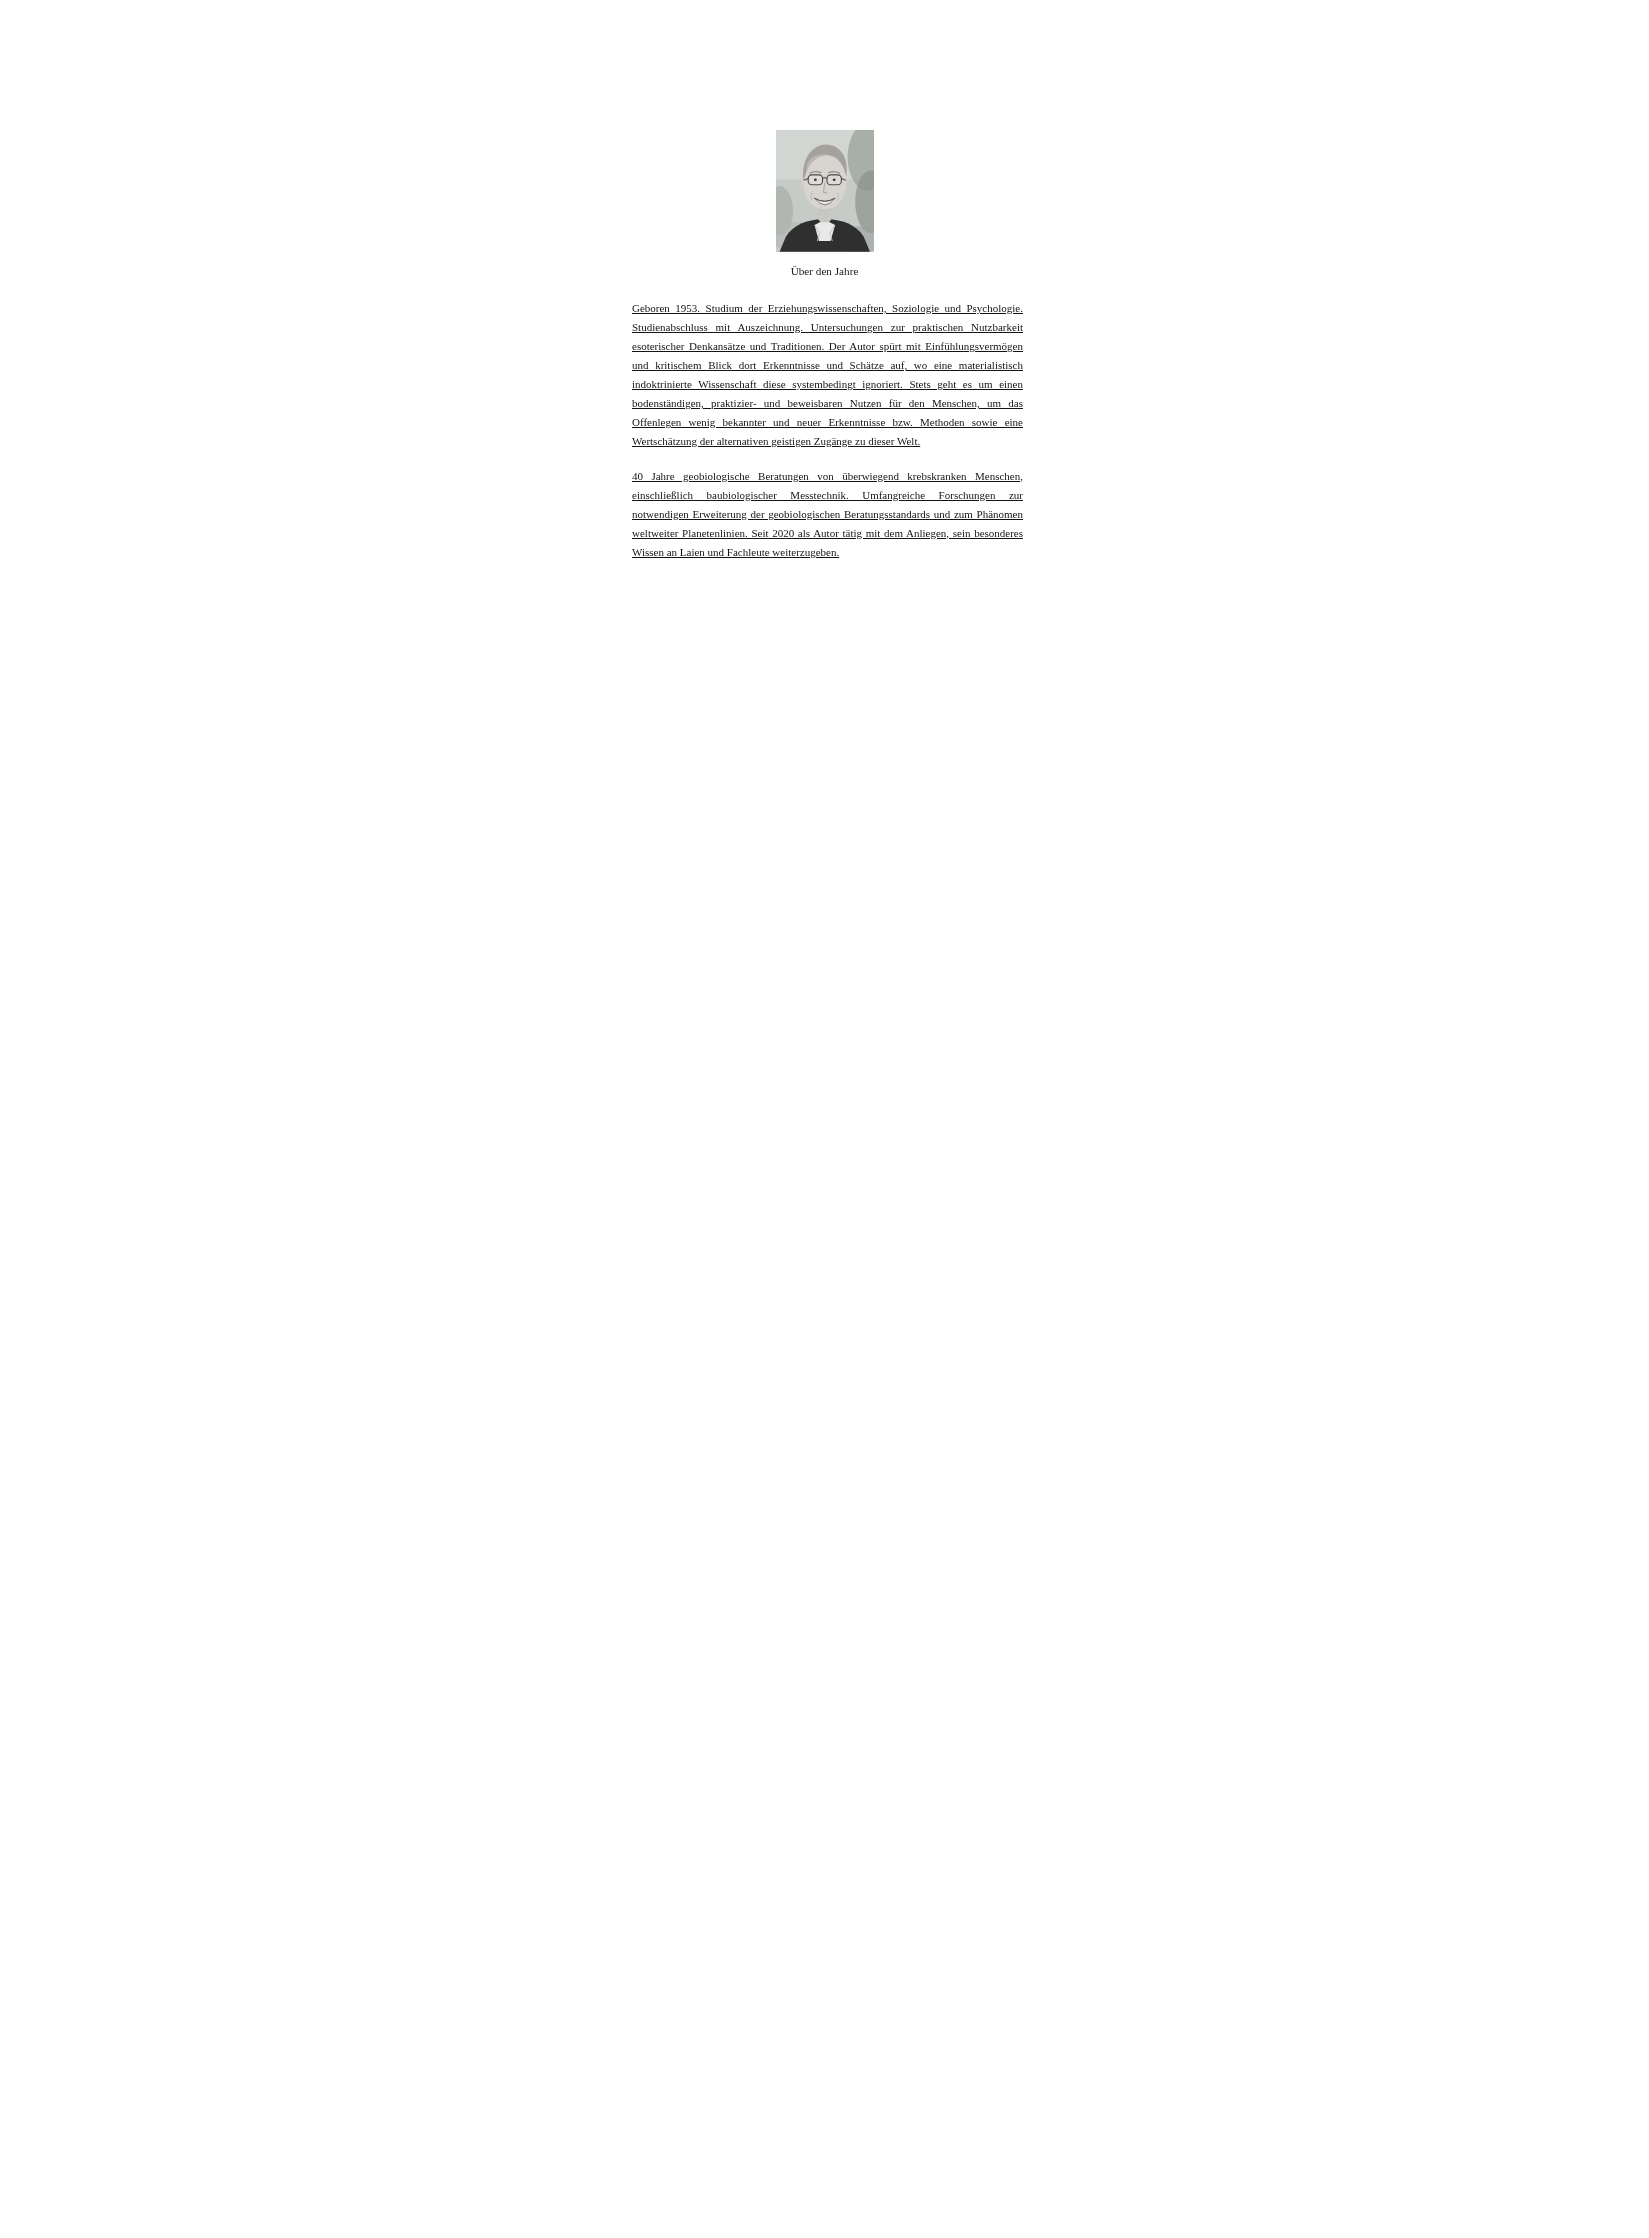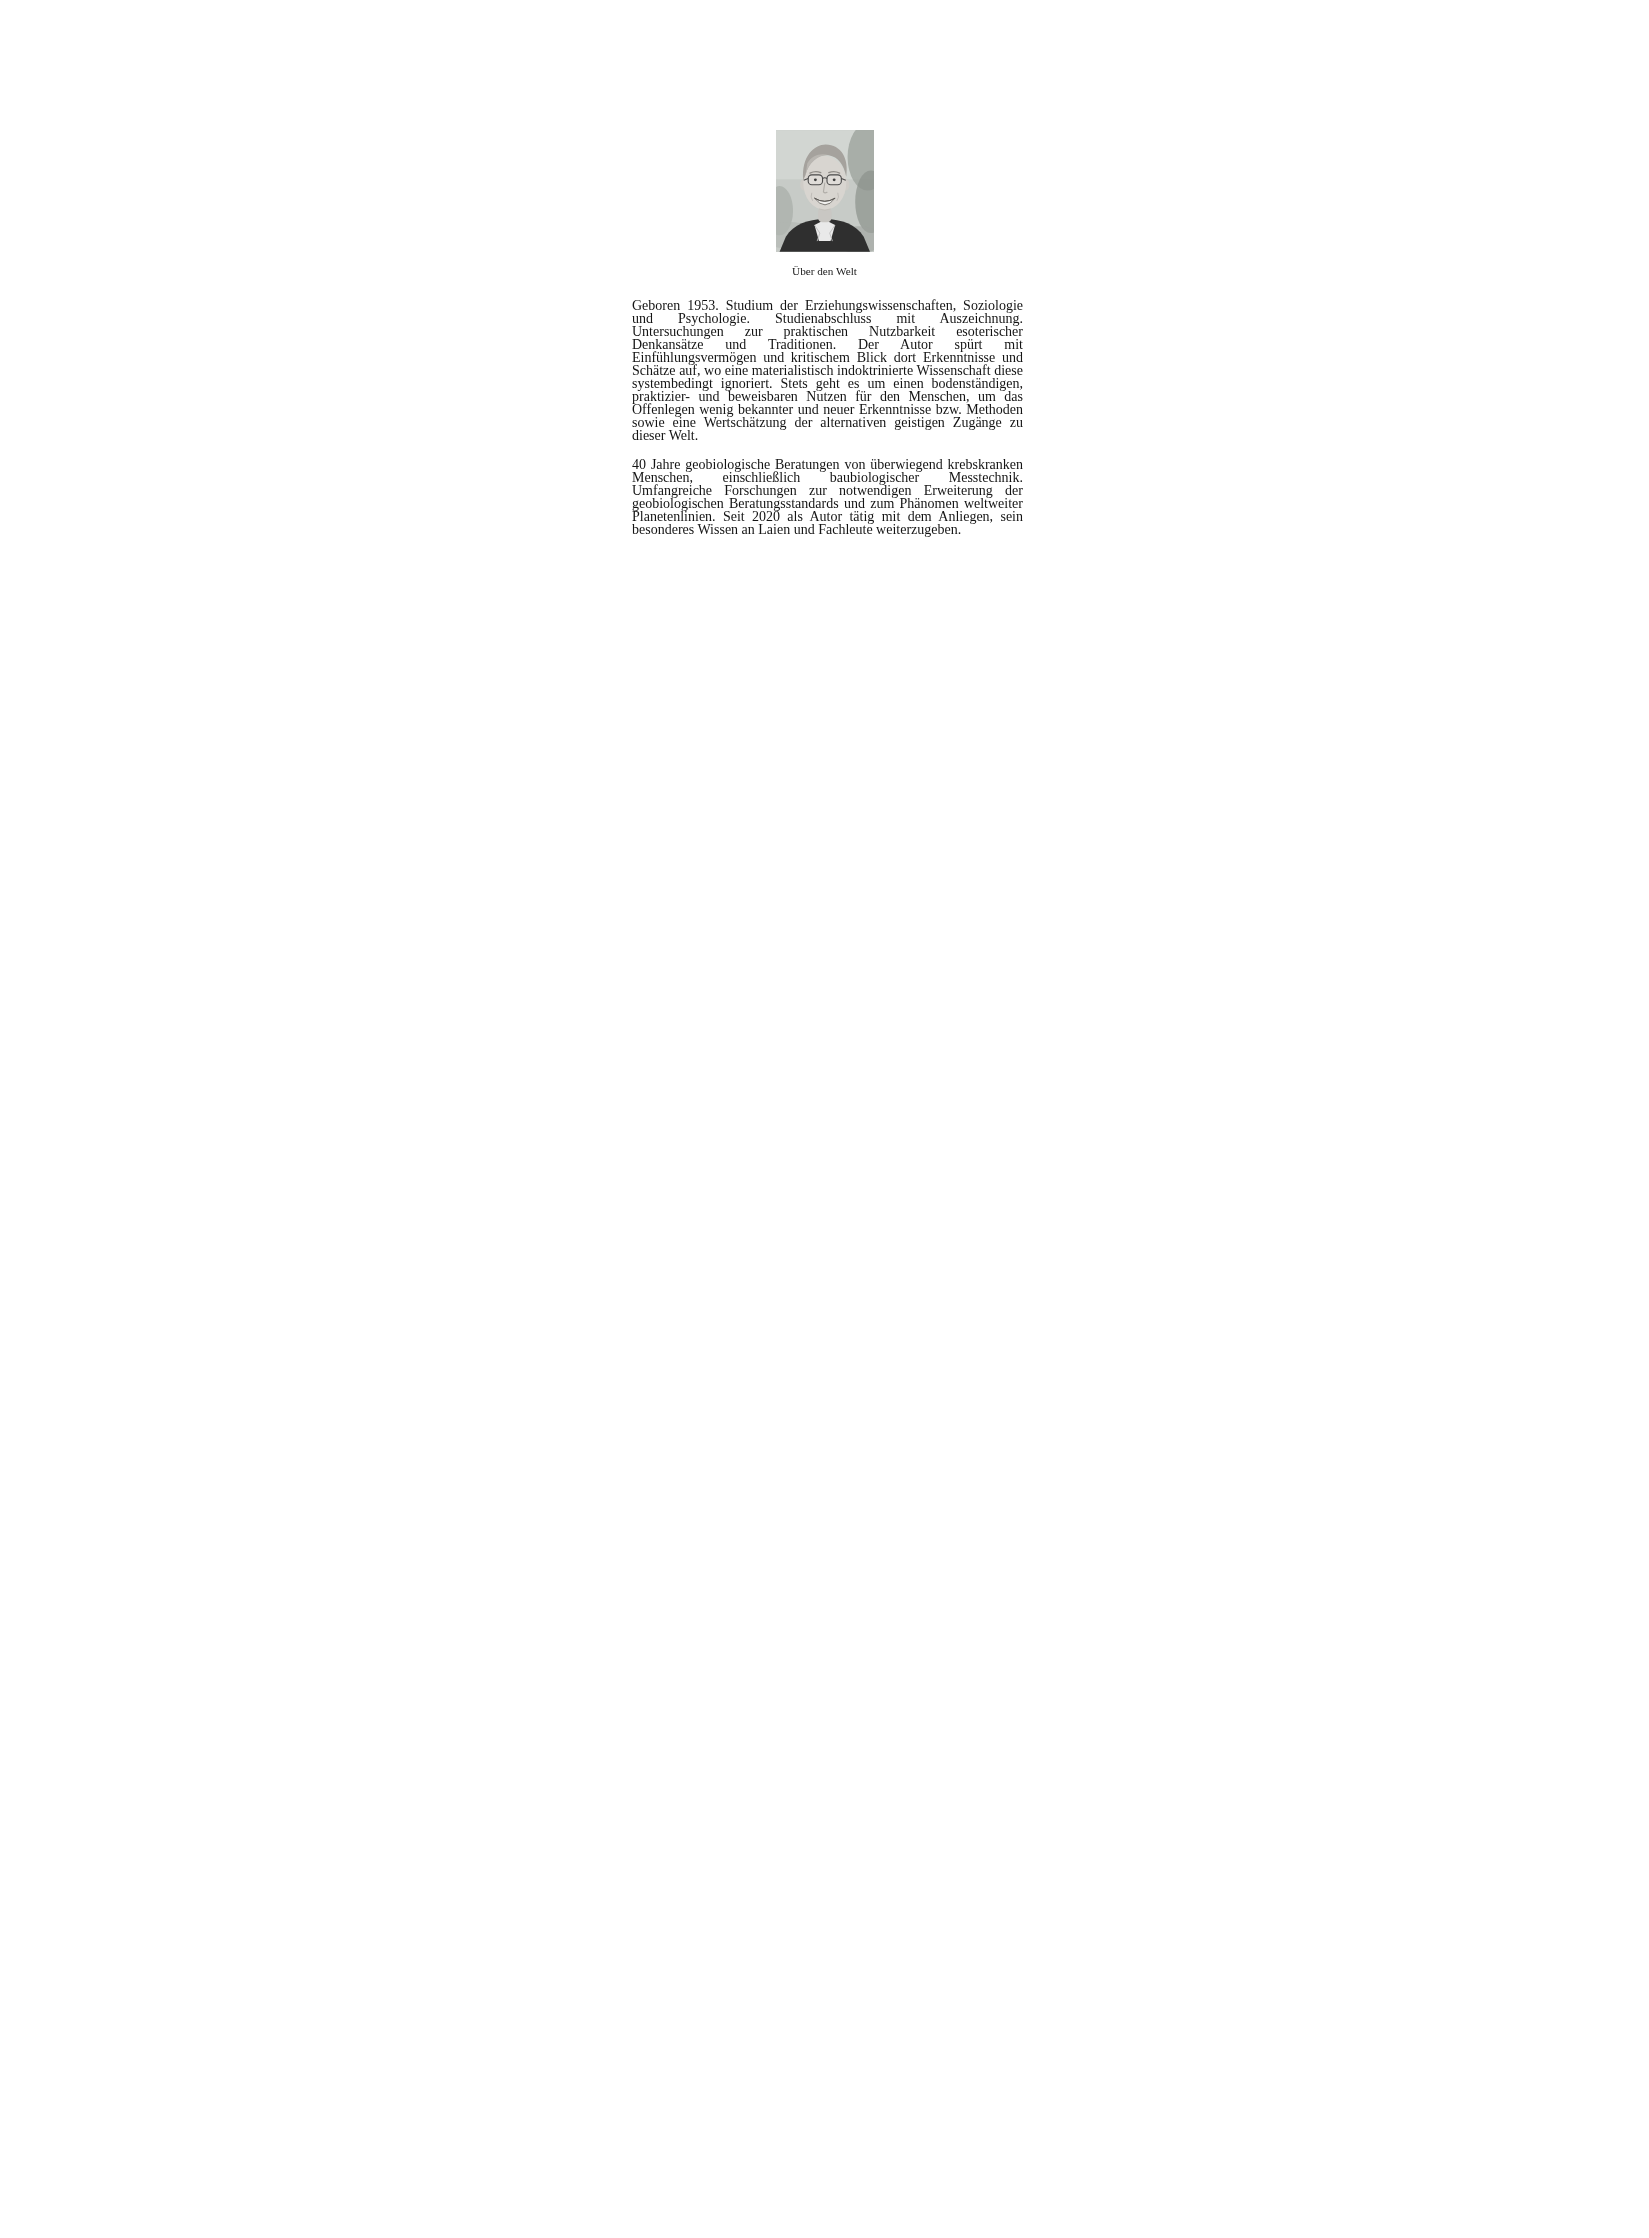--- a/index.html
+++ b/index.html
@@ -44,25 +44,26 @@
     color: #1a1a1a;
   }
   .text-col {
     position: absolute;
     top: 299px;
     left: 55px;
     width: 391px;
   }
   .body-par {
     margin: 0 0 15.7px 0;
-    font-size: 14px;
-    line-height: 13px;
+    font-size: 11px;
+    line-height: 19px;
     text-align: justify;
     text-justify: inter-word;
     color: #141414;
+    text-decoration: underline;
   }
 </style>
 </head>
 <body>
 
 <div class="page">
 
   <figure class="photo-wrap">
     <svg viewBox="0 0 219 272" xmlns="http://www.w3.org/2000/svg">
 
@@ -109,21 +110,21 @@
       <path d="M86,152 Q109,166 132,152 Q110,182 86,152 Z" fill="#f2f1ef" stroke="#6d6a66" stroke-width="2"></path>
       <path d="M86,152 Q109,166 132,152" fill="none" stroke="#55524e" stroke-width="2"></path>
 
       <path d="M80,140 Q76,150 82,158" fill="none" stroke="#bcb9b4" stroke-width="2"></path>
       <path d="M138,140 Q142,150 136,158" fill="none" stroke="#bcb9b4" stroke-width="2"></path>
 
       <path d="M96,176 Q109,182 122,176" fill="none" stroke="#c2bfba" stroke-width="2"></path>
     </svg>
   </figure>
 
-  <div class="caption">Über den Welt</div>
+  <div class="caption">Über den Jahre</div>
 
   <div class="text-col">
     <p class="body-par">Geboren 1953. Studium der Erziehungswissenschaften, Soziologie und Psychologie. Studienabschluss mit Auszeichnung. Untersuchungen zur praktischen Nutzbarkeit esoterischer Denkansätze und Traditionen. Der Autor spürt mit Einfühlungsvermögen und kritischem Blick dort Erkenntnisse und Schätze auf, wo eine materialistisch indoktrinierte Wissenschaft diese systembedingt ignoriert. Stets geht es um einen bodenständigen, praktizier- und beweisbaren Nutzen für den Menschen, um das Offenlegen wenig bekannter und neuer Erkenntnisse bzw. Methoden sowie eine Wertschätzung der alternativen geistigen Zugänge zu dieser Welt.</p>
     <p class="body-par">40 Jahre geobiologische Beratungen von überwiegend krebskranken Menschen, einschließlich baubiologischer Messtechnik. Umfangreiche Forschungen zur notwendigen Erweiterung der geobiologischen Beratungsstandards und zum Phänomen weltweiter Planetenlinien. Seit 2020 als Autor tätig mit dem Anliegen, sein besonderes Wissen an Laien und Fachleute weiterzugeben.</p>
   </div>
 
 </div>
 
 
 </body></html>

